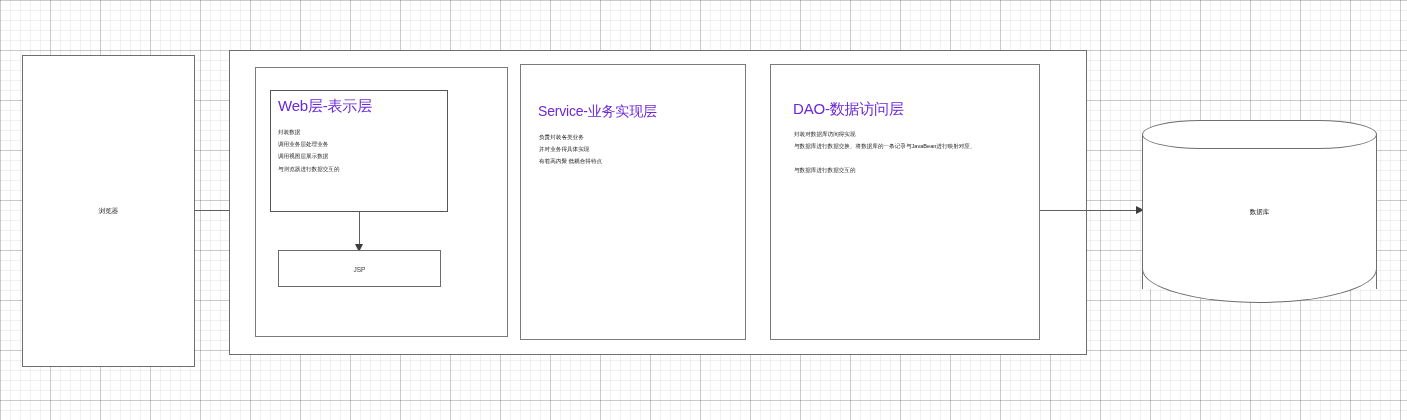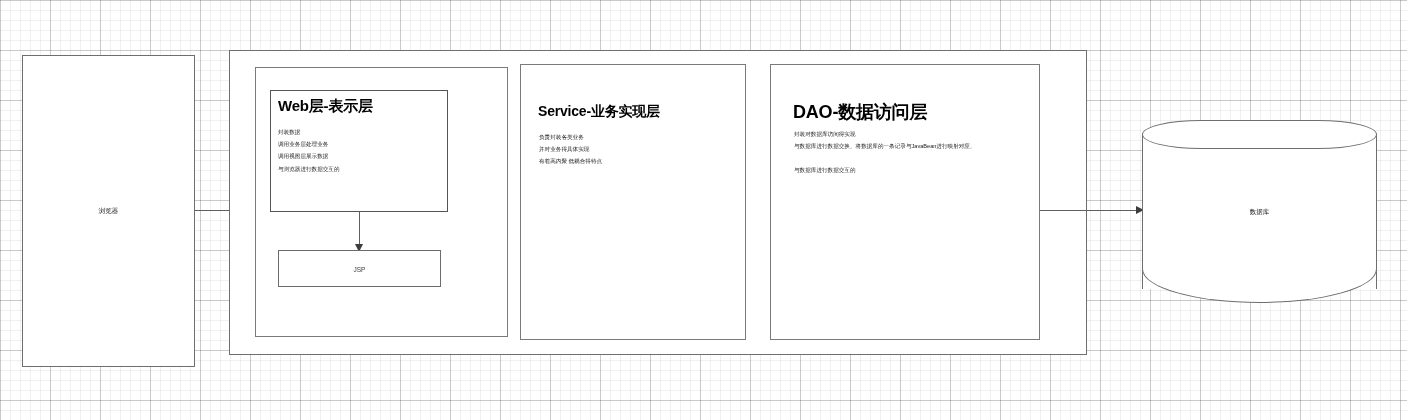--- a/index.html
+++ b/index.html
@@ -42,26 +42,26 @@
 
   .inner-card{position:absolute;box-sizing:border-box;background:#fff;border:1.4px solid #555;}
   #web-inner{left:270px;top:90px;width:178px;height:122px;}
   #jsp-box{left:278px;top:250px;width:163px;height:37px;border:1.5px solid #6b6b6b;}
   #jsp-label{
     position:absolute;left:0;right:0;top:50%;transform:translateY(-50%);
     text-align:center;font-size:6.5px;color:#3a3a3a;
   }
 
   .title{
-    font-weight:bold;color:#000000;letter-spacing:-0.2px;
+    font-weight:normal;color:#6d28d9;letter-spacing:-0.2px;
     white-space:nowrap;position:absolute;
   }
   #web-title{left:278px;top:97px;font-size:15px;}
   #service-title{left:538px;top:103px;font-size:14px;}
-  #dao-title{left:793px;top:100px;font-size:18px;}
+  #dao-title{left:793px;top:100px;font-size:15px;}
 
   .body-text{position:absolute;font-size:5.6px;color:#1a1a1a;line-height:12.2px;}
   #web-body{left:278px;top:126px;width:165px;}
   #service-body{left:539px;top:131px;width:170px;}
   #dao-body{left:794px;top:128px;width:185px;}
   .body-text div{white-space:nowrap;}
   #dao-body div{white-space:normal;}
   .gap-line{height:12px;}
 
   

